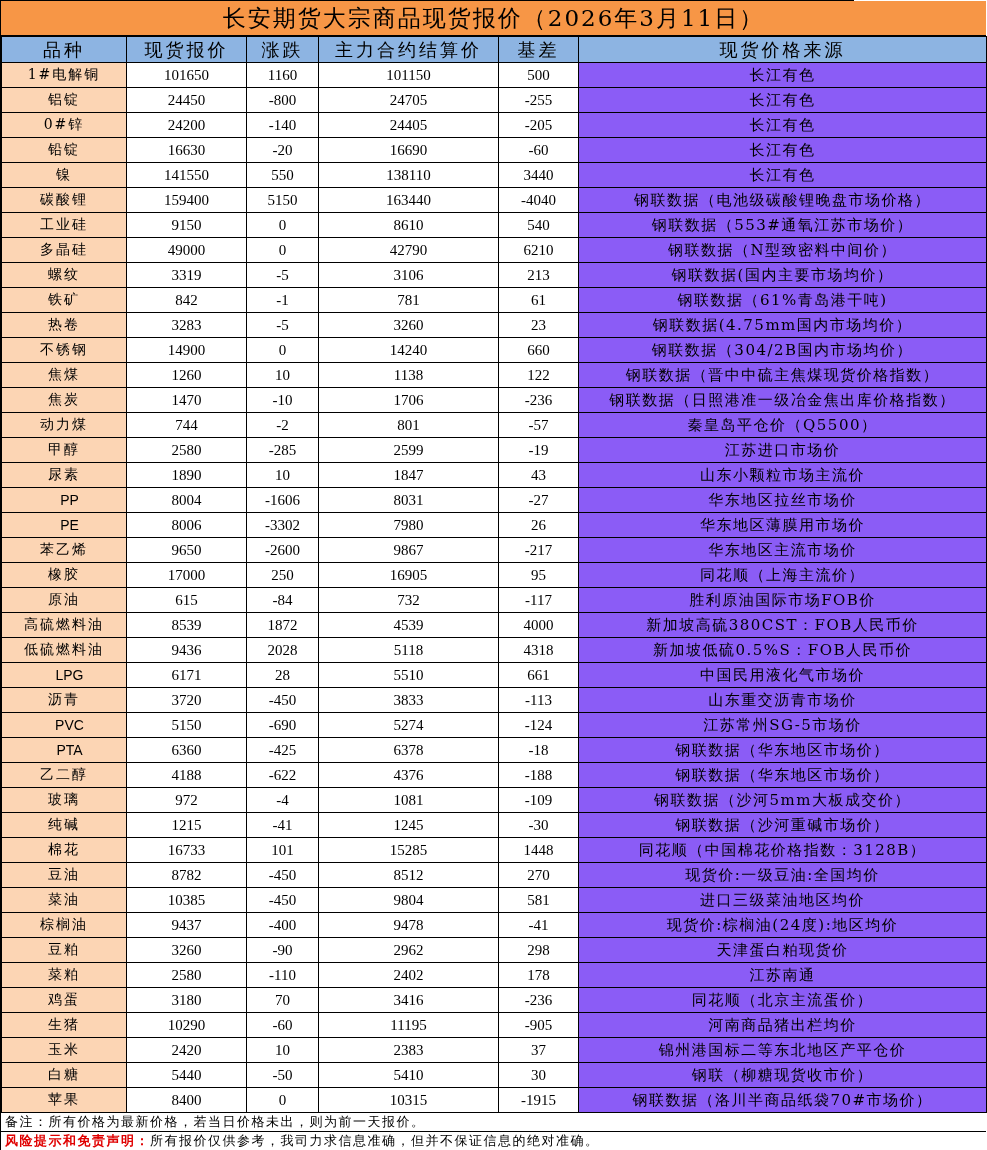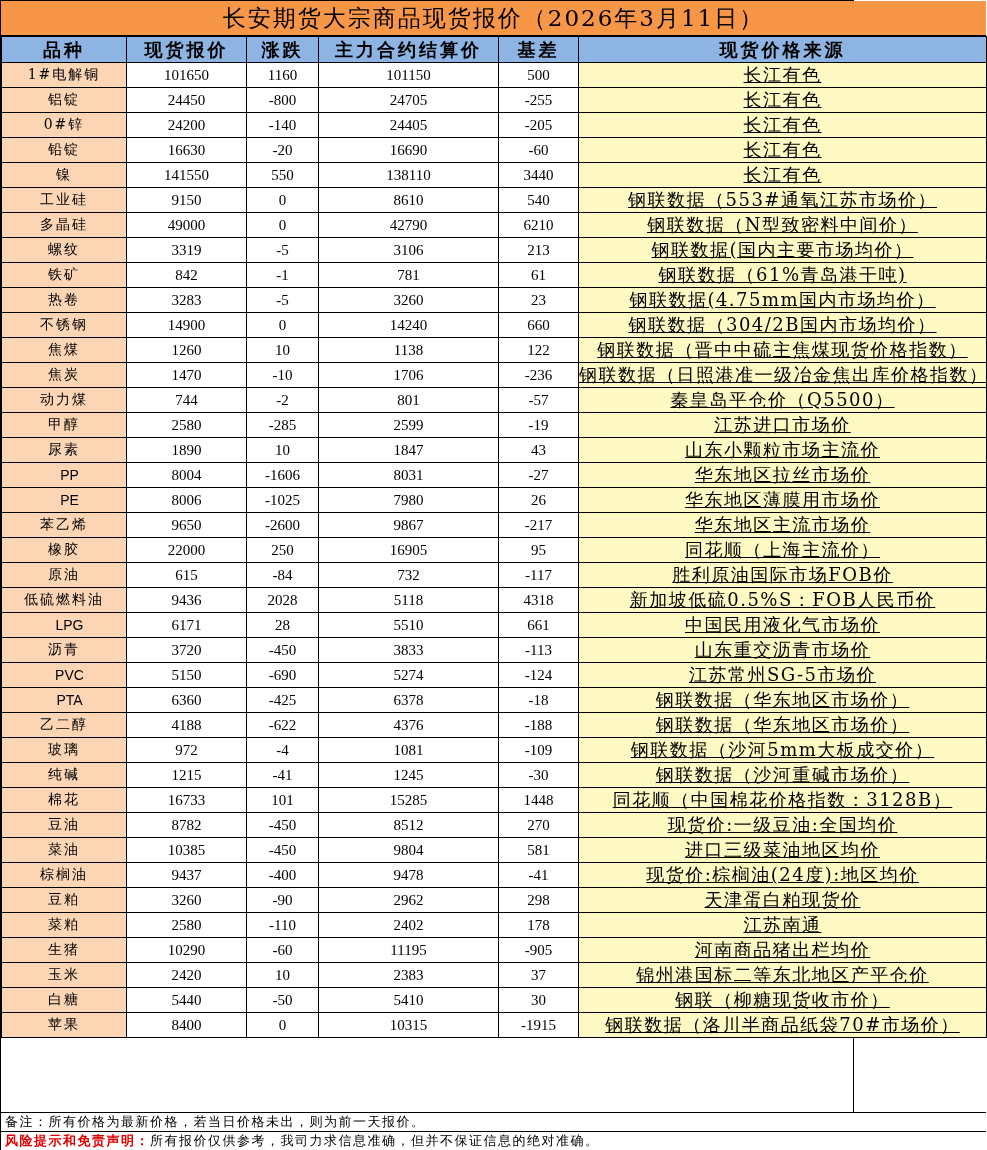--- a/index.html
+++ b/index.html
@@ -14,28 +14,28 @@
   }
   table.grid {
     position: absolute; left: 0; top: 35px; width: 985px;
     border-collapse: collapse; table-layout: fixed;
   }
   table.grid td, table.grid th {
     border: 1px solid #000; text-align: center; vertical-align: middle;
     white-space: nowrap; overflow: hidden; padding: 0;
   }
   table.grid th {
-    height: 26px; background: #8db4e2; font-weight: bold;
+    height: 26px; background: #8db4e2; font-weight: normal;
     font-size: 18px; letter-spacing: 3px; margin-top: 20px;
   }
   table.grid td { height: 25px; }
   td.name { background: #fcd5b4; font-size: 14px; letter-spacing: 2px; }
   td.name.latin { font-family: "Liberation Sans", "DejaVu Sans", sans-serif; letter-spacing: 0; padding-left: 11px; }
   td.num { background: #ffffff; font-family: "Liberation Serif", serif; font-size: 15px; }
-  td.src { background: #fef9c3; font-size: 18px; letter-spacing: 1.5px; text-decoration: underline; }
+  td.src { background: #8b5cf6; font-size: 15px; letter-spacing: 1.5px; }
   .note {
     position: absolute; left: 0; width: 985px; height: 19px;
     border-top: 1px solid #000; background: #fff;
     font-size: 13px; letter-spacing: 1.5px; padding-left: 4px; line-height: 18px;
   }
   .note.n1 { top: 1111px; }
   .note.n2 { top: 1130px; }
   .note .warn { color: #e00000; font-weight: bold; }
 </style>
 </head>
@@ -98,20 +98,28 @@
         </tr>
         <tr>
           <td class="name">镍</td>
           <td class="num">141550</td>
           <td class="num">550</td>
           <td class="num">138110</td>
           <td class="num">3440</td>
           <td class="src">长江有色</td>
         </tr>
         <tr>
+          <td class="name">碳酸锂</td>
+          <td class="num">159400</td>
+          <td class="num">5150</td>
+          <td class="num">163440</td>
+          <td class="num">-4040</td>
+          <td class="src">钢联数据（电池级碳酸锂晚盘市场价格）</td>
+        </tr>
+        <tr>
           <td class="name">工业硅</td>
           <td class="num">9150</td>
           <td class="num">0</td>
           <td class="num">8610</td>
           <td class="num">540</td>
           <td class="src">钢联数据（553#通氧江苏市场价）</td>
         </tr>
         <tr>
           <td class="name">多晶硅</td>
           <td class="num">49000</td>
@@ -196,50 +204,58 @@
           <td class="name latin">PP</td>
           <td class="num">8004</td>
           <td class="num">-1606</td>
           <td class="num">8031</td>
           <td class="num">-27</td>
           <td class="src">华东地区拉丝市场价</td>
         </tr>
         <tr>
           <td class="name latin">PE</td>
           <td class="num">8006</td>
-          <td class="num">-1025</td>
+          <td class="num">-3302</td>
           <td class="num">7980</td>
           <td class="num">26</td>
           <td class="src">华东地区薄膜用市场价</td>
         </tr>
         <tr>
           <td class="name">苯乙烯</td>
           <td class="num">9650</td>
           <td class="num">-2600</td>
           <td class="num">9867</td>
           <td class="num">-217</td>
           <td class="src">华东地区主流市场价</td>
         </tr>
         <tr>
           <td class="name">橡胶</td>
-          <td class="num">22000</td>
+          <td class="num">17000</td>
           <td class="num">250</td>
           <td class="num">16905</td>
           <td class="num">95</td>
           <td class="src">同花顺（上海主流价）</td>
         </tr>
         <tr>
           <td class="name">原油</td>
           <td class="num">615</td>
           <td class="num">-84</td>
           <td class="num">732</td>
           <td class="num">-117</td>
           <td class="src">胜利原油国际市场FOB价</td>
         </tr>
         <tr>
+          <td class="name">高硫燃料油</td>
+          <td class="num">8539</td>
+          <td class="num">1872</td>
+          <td class="num">4539</td>
+          <td class="num">4000</td>
+          <td class="src">新加坡高硫380CST：FOB人民币价</td>
+        </tr>
+        <tr>
           <td class="name">低硫燃料油</td>
           <td class="num">9436</td>
           <td class="num">2028</td>
           <td class="num">5118</td>
           <td class="num">4318</td>
           <td class="src">新加坡低硫0.5%S：FOB人民币价</td>
         </tr>
         <tr>
           <td class="name latin">LPG</td>
           <td class="num">6171</td>
@@ -336,20 +352,28 @@
           <td class="num">298</td>
           <td class="src">天津蛋白粕现货价</td>
         </tr>
         <tr>
           <td class="name">菜粕</td>
           <td class="num">2580</td>
           <td class="num">-110</td>
           <td class="num">2402</td>
           <td class="num">178</td>
           <td class="src">江苏南通</td>
+        </tr>
+        <tr>
+          <td class="name">鸡蛋</td>
+          <td class="num">3180</td>
+          <td class="num">70</td>
+          <td class="num">3416</td>
+          <td class="num">-236</td>
+          <td class="src">同花顺（北京主流蛋价）</td>
         </tr>
         <tr>
           <td class="name">生猪</td>
           <td class="num">10290</td>
           <td class="num">-60</td>
           <td class="num">11195</td>
           <td class="num">-905</td>
           <td class="src">河南商品猪出栏均价</td>
         </tr>
         <tr>

